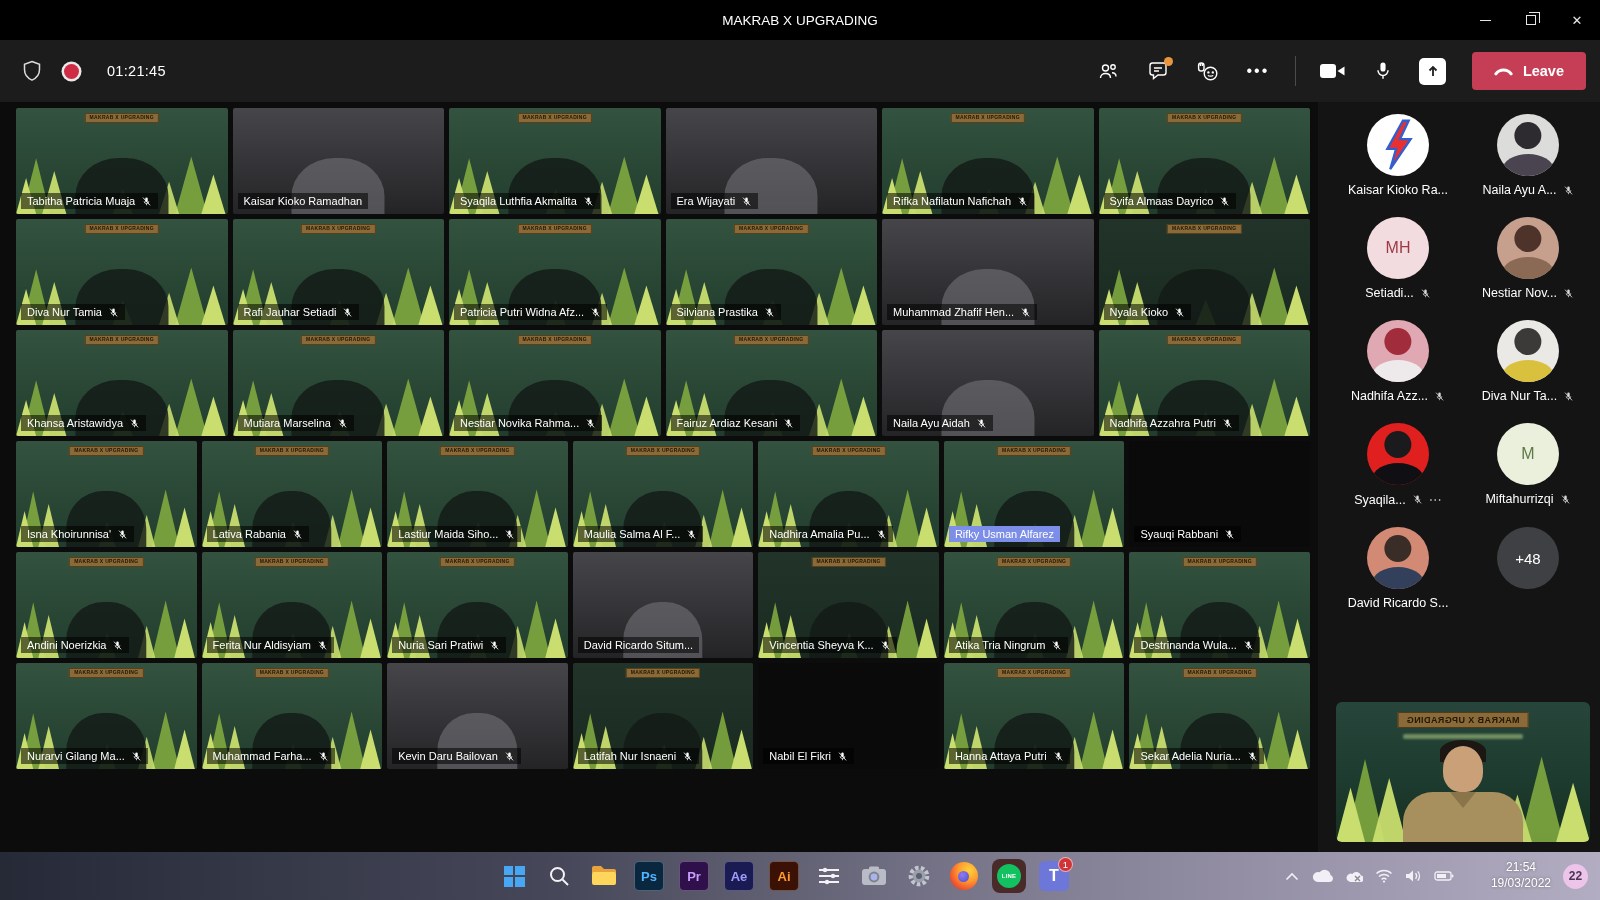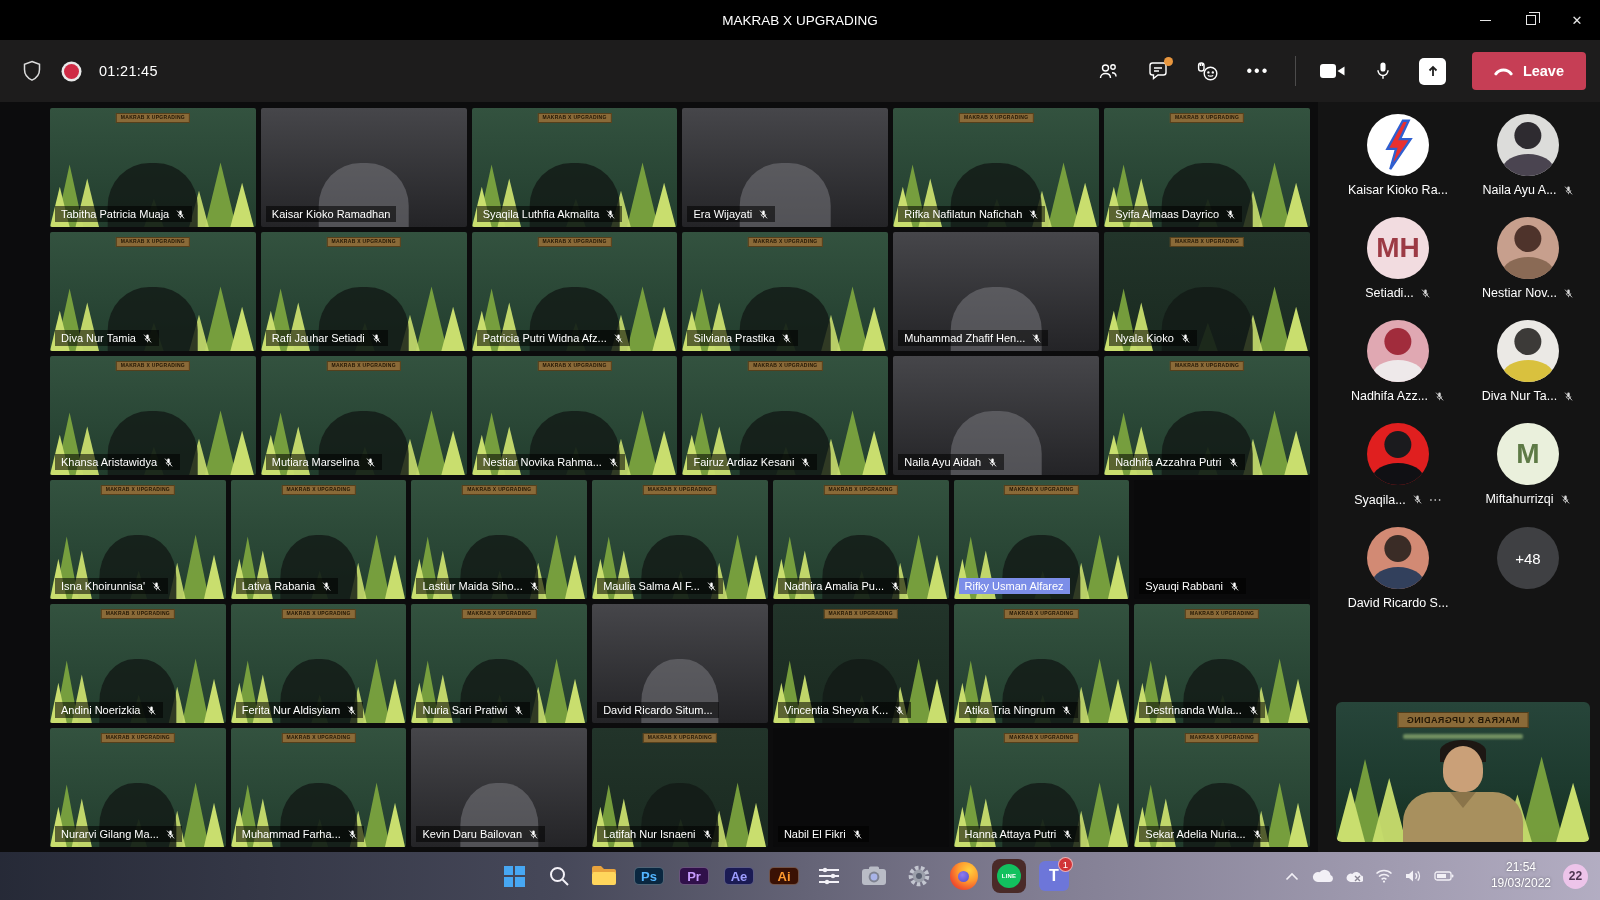--- a/index.html
+++ b/index.html
@@ -12,36 +12,36 @@
   .win-controls { margin-left:auto; display:flex; z-index:2; }
   .win-btn { width:46px; height:40px; display:flex; align-items:center; justify-content:center; color:#e6e6e6; font-size:13px; }
   .min-glyph { width:11px; height:1px; background:#e6e6e6; display:block; }
   .restore-glyph { width:10px; height:10px; border:1px solid #e6e6e6; position:relative; display:block; }
   .restore-glyph::before { content:""; position:absolute; left:2px; top:-4px; width:10px; height:10px; border:1px solid #e6e6e6; border-left:none; border-bottom:none; }
 
   
   .toolbar { height:62px; background:#1d1c1c; display:flex; align-items:center; padding:0 14px 0 20px; }
   .tb-left { display:flex; align-items:center; gap:16px; }
   .rec-dot { width:15px; height:15px; border-radius:50%; background:#cf2b45; box-shadow:0 0 0 2.5px #e9e9e9, 0 0 0 4px #1d1c1c; margin:0 4px; }
-  .timer { color:#fff; font-size:14.5px; margin-left:0; letter-spacing:.3px; }
+  .timer { color:#fff; font-size:14.5px; margin-left:8px; letter-spacing:.3px; }
   .tb-right { margin-left:auto; display:flex; align-items:center; gap:4px; }
   .tb-btn { width:46px; height:40px; display:flex; align-items:center; justify-content:center; position:relative; cursor:pointer; }
   .chat-badge { position:absolute; top:6px; right:8px; width:9px; height:9px; border-radius:50%; }
   .more-dots { color:#fff; font-size:16px; letter-spacing:2px; }
   .tb-divider { width:1px; height:30px; background:#4c4b4b; margin:0 10px; }
   .share-box { width:27px; height:27px; background:#fff; border-radius:5px; display:flex; align-items:center; justify-content:center; }
   .leave-btn { height:38px; padding:0 22px; margin-left:12px; border-radius:4px; display:flex; align-items:center; gap:10px;
     color:#fff; font-size:14.5px; font-weight:bold; cursor:pointer; }
 
   
   .stage { height:750px; display:flex; background:#0c0c0d; }
 
   
   .grid { flex:1; padding:6px 8px 0 16px; display:flex; flex-direction:column; gap:5px; overflow:hidden; }
-  .vrow { display:flex; gap:5px; height:119px; flex:none;margin-left:34px; }
+  .vrow { display:flex; gap:5px; height:106px; flex:none; }
   .tile { flex:1; position:relative; overflow:hidden; border-radius:2px; }
   .tile.green     { background:linear-gradient(180deg,#33523f 0%,#2a4736 55%,#223d2d 100%); }
   .tile.darkgreen { background:linear-gradient(180deg,#22342a 0%,#1a2a20 100%); }
   .tile.dark      { background:linear-gradient(180deg,#46464a 0%,#242427 100%); }
   .tile.black     { background:#0a0a0b; }
   .forest { position:absolute; inset:0; width:100%; height:100%; }
   .tbanner { position:absolute; top:5px; left:50%; transform:translateX(-50%); background:#8a6a38; border:1px solid #55401c;
     color:#221604; font-size:5px; font-weight:bold; line-height:1.5; padding:0 4px; white-space:nowrap; letter-spacing:.3px; }
   .person-blob { position:absolute; bottom:-10px; left:50%; transform:translateX(-50%); width:44%; height:62%;
     border-radius:46% 46% 10% 10% / 58% 58% 8% 8%; }
@@ -51,21 +51,21 @@
     background:rgba(0,0,0,.55); color:#fff; font-size:11px; padding:2px 6px; white-space:nowrap; overflow:hidden; }
   .nlabel.active { background:#7c8ee8; }
   .nlabel svg { flex:none; }
 
   
   .sidebar { width:282px; flex:none; display:flex; flex-direction:column; padding:12px 10px 10px 18px; background:#141414; }
   .plist { display:grid; grid-template-columns:1fr 1fr; row-gap:20px; column-gap:6px; }
   .pcell { display:flex; flex-direction:column; align-items:center; gap:7px; cursor:pointer; }
   .avatar { width:62px; height:62px; border-radius:50%; position:relative; overflow:hidden; flex:none;
     display:flex; align-items:center; justify-content:center; }
-  .avatar.initials span { font-size:28px; font-weight:bold; }
+  .avatar.initials span { font-size:16px; font-weight:normal; }
   .ph-head { position:absolute; top:13%; left:50%; transform:translateX(-50%); width:44%; height:44%; border-radius:50%; }
   .ph-body { position:absolute; bottom:-14%; left:50%; transform:translateX(-50%); width:82%; height:50%; border-radius:50% 50% 0 0; }
   .pname { display:flex; align-items:center; gap:6px; color:#fff; font-size:12.5px; max-width:132px; white-space:nowrap; overflow:hidden; }
   .pname .more3 { color:#cfcfcf; font-size:13px; }
   .overflow-circle { width:62px; height:62px; border-radius:50%; background:#3f4043; color:#fff; font-size:15px;
     display:flex; align-items:center; justify-content:center; }
 
   
   .selfview { margin-top:auto; height:140px; border-radius:6px; position:relative; overflow:hidden;
     background:linear-gradient(180deg,#27453a 0%,#1d3a2e 60%,#16301f 100%); }
@@ -83,21 +83,21 @@
   .sv-collar { position:absolute; left:50%; bottom:34px; transform:translateX(-50%); width:26px; height:16px;
     background:#8a744a; clip-path:polygon(0 0,100% 0,50% 100%); }
 
   
   .taskbar { height:48px; position:relative; display:flex; align-items:center;
     background:linear-gradient(90deg, rgba(40,44,58,.95) 0%, rgba(74,76,94,.95) 35%, rgba(136,132,154,.95) 65%, rgba(186,180,202,.96) 100%); }
   .tb-apps { position:absolute; left:49%; transform:translateX(-50%); display:flex; align-items:center; gap:5px; }
   .app { width:40px; height:40px; border-radius:4px; display:flex; align-items:center; justify-content:center; position:relative; cursor:pointer; }
   .winlogo { width:21px; height:21px; display:grid; grid-template-columns:1fr 1fr; grid-template-rows:1fr 1fr; gap:2px; }
   .winlogo span { background:#47a7f2; }
-  .adobe-tile { width:30px; height:18px; border-radius:5px; display:flex; align-items:center; justify-content:center;
+  .adobe-tile { width:30px; height:30px; border-radius:5px; display:flex; align-items:center; justify-content:center;
     font-size:13px; font-weight:bold; border:1px solid rgba(255,255,255,.28); }
   .ffx { width:28px; height:28px; border-radius:50%;
     background:radial-gradient(circle at 68% 30%, #ffd23e 0%, #ff9a2e 40%, #f0512e 72%, #c73a2c 100%); position:relative; }
   .ffx::after { content:""; position:absolute; left:8px; top:9px; width:11px; height:11px; border-radius:50%;
     background:radial-gradient(circle at 40% 35%, #8f7bf0, #4e4ec8); }
   .line-tile { width:34px; height:34px; border-radius:8px; background:#4a2a28; display:flex; align-items:center; justify-content:center; }
   .line-circle { width:24px; height:24px; border-radius:50%; background:#12c15f; color:#fff; font-size:6px; font-weight:bold;
     display:flex; align-items:center; justify-content:center; letter-spacing:.2px; }
   .teams-tile { width:30px; height:30px; border-radius:6px; background:#6d76d9; color:#fff; font-size:16px; font-weight:bold;
     display:flex; align-items:center; justify-content:center; }

